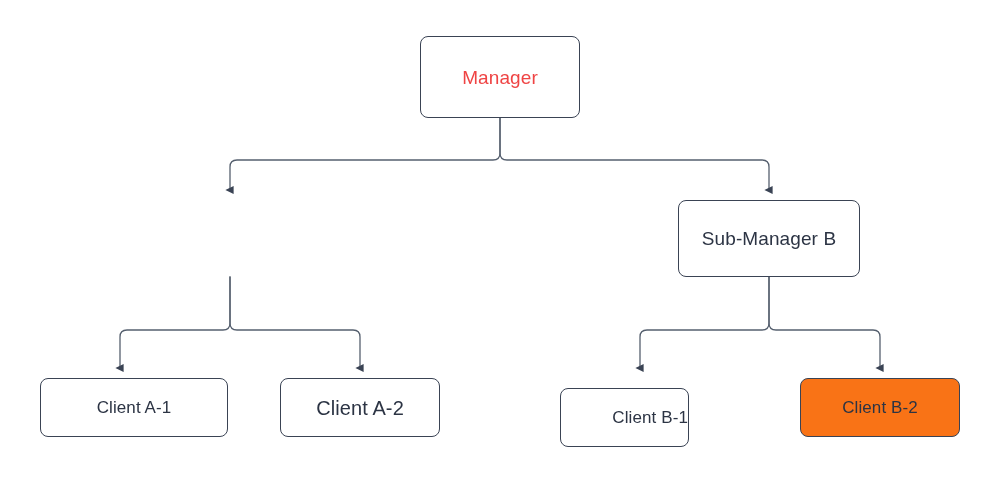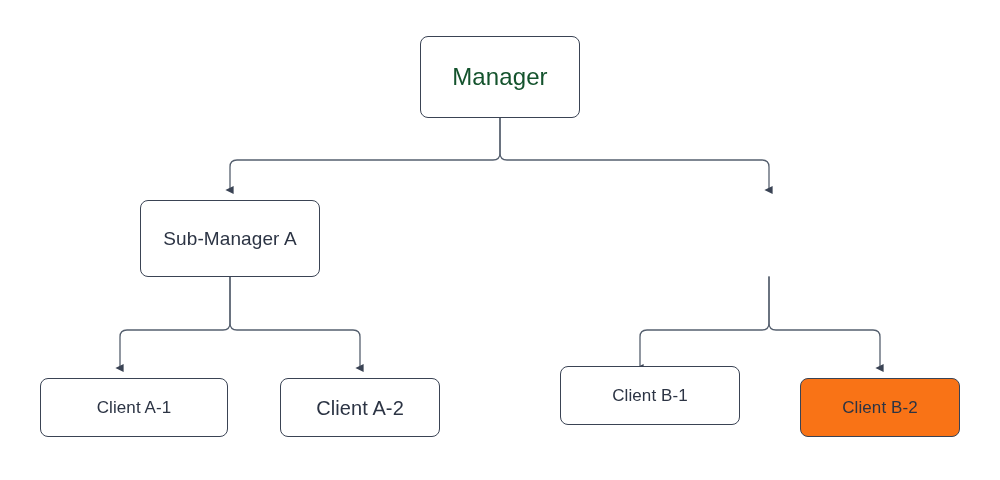--- a/index.html
+++ b/index.html
@@ -70,37 +70,37 @@
 
       <path d="M 230 277 L 230 323 Q 230 330 237 330 L 353 330 Q 360 330 360 337 L 360 368" marker-end="url(#arrowhead)"></path>
 
       <path d="M 769 277 L 769 323 Q 769 330 762 330 L 647 330 Q 640 330 640 337 L 640 368" marker-end="url(#arrowhead)"></path>
 
       <path d="M 769 277 L 769 323 Q 769 330 776 330 L 873 330 Q 880 330 880 337 L 880 368" marker-end="url(#arrowhead)"></path>
     </g>
   </svg>
 
   <div class="node" id="node-manager" style="left: 420px; top: 36px; width: 160px; height: 82px; background: rgb(255, 255, 255); border-color: rgb(58, 67, 84);">
-    <span class="node-label" style="font-size: 24px; color: #14532d;">Manager</span>
+    <span class="node-label" style="font-size: 19px; color: #ef4444;">Manager</span>
   </div>
 
-  <div class="node" id="node-sub-manager-a" style="left: 140px; top: 200px; width: 180px; height: 77px; background: rgb(255, 255, 255); border-color: rgb(58, 67, 84);">
-    <span class="node-label" style="font-size: 19px; color: rgb(44, 52, 68);">Sub-Manager A</span>
+
+  <div class="node" id="node-sub-manager-b" style="left: 678px; top: 200px; width: 182px; height: 77px; background: rgb(255, 255, 255); border-color: rgb(58, 67, 84);">
+    <span class="node-label" style="font-size: 19px; color: rgb(44, 52, 68);">Sub-Manager B</span>
   </div>
-
 
   <div class="node small" id="node-client-a-1" style="left: 40px; top: 378px; width: 188px; height: 59px; background: rgb(255, 255, 255); border-color: rgb(58, 67, 84);">
     <span class="node-label" style="font-size: 17px; color: rgb(44, 52, 68);">Client A-1</span>
   </div>
 
   <div class="node small" id="node-client-a-2" style="left: 280px; top: 378px; width: 160px; height: 59px; background: rgb(255, 255, 255); border-color: rgb(58, 67, 84);">
     <span class="node-label" style="font-size: 20px; color: rgb(44, 52, 68);">Client A-2</span>
   </div>
 
-  <div class="node small" id="node-client-b-1" style="left: 560px; top: 366px; width: 180px; height: 59px; background: rgb(255, 255, 255); border-color: rgb(58, 67, 84);">
+  <div class="node small" id="node-client-b-1" style="left: 560px; top: 388px; width: 129px; height: 59px; background: rgb(255, 255, 255); border-color: rgb(58, 67, 84); justify-content: flex-end;">
     <span class="node-label" style="font-size: 17px; color: rgb(44, 52, 68);">Client B-1</span>
   </div>
 
   <div class="node small" id="node-client-b-2" style="left: 800px; top: 378px; width: 160px; height: 59px; background: #f97316; border-color: rgb(58, 67, 84);">
     <span class="node-label" style="font-size: 17px; color: rgb(44, 52, 68);">Client B-2</span>
   </div>
 
 </div>
 
 </body></html>

